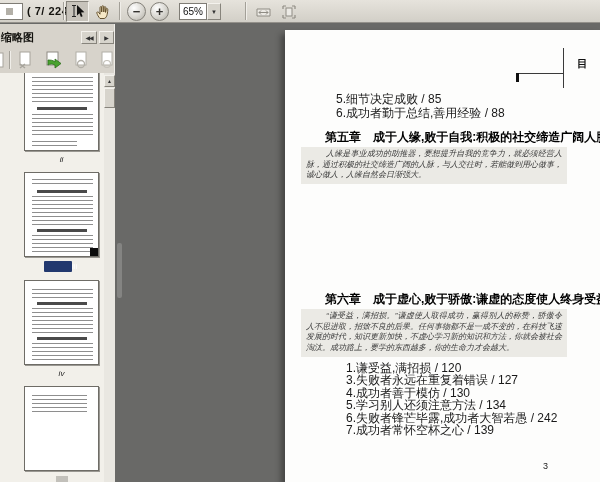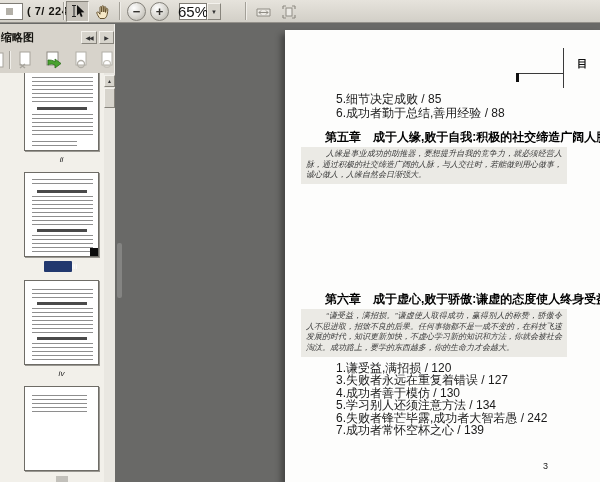--- a/index.html
+++ b/index.html
@@ -18,21 +18,21 @@
     border-color:#87847c #f4f2ed #f4f2ed #87847c; }
   .flatbtn { background:transparent; border:1px solid transparent; }
   .tbtn { position:absolute; display:flex; align-items:center; justify-content:center; cursor:default; }
   .circlebtn { position:absolute; top:2px; width:19px; height:19px; border-radius:50%;
     background:radial-gradient(circle at 35% 30%, #fefefe, #d8d6d0 55%, #b1aea6);
     border:1px solid #84817a; display:flex; align-items:center; justify-content:center;
     font-size:13px; font-weight:bold; color:#33312e; line-height:1; }
   .pageindicator { position:absolute; left:27px; top:5px; font-size:11px; font-weight:bold;
     color:#14130f; letter-spacing:0.5px; white-space:nowrap; }
   .zoombox { position:absolute; left:179px; top:3px; width:28px; height:17px; background:#fff;
-    border:1px solid #7f7c75; font-size:15px; color:#111; display:flex; align-items:center;
+    border:1px solid #7f7c75; font-size:10px; color:#111; display:flex; align-items:center;
     justify-content:center; }
   .pageinput { position:absolute; left:-12px; top:3px; width:35px; height:17px; background:#fff;
     border:1px solid #7f7c75; }
   .pageinput .sq { position:absolute; right:9px; top:4px; width:7px; height:7px; background:#b3b0a8; }
 
   
   .sidebar { position:absolute; left:0; top:24px; width:115px; height:458px;
     background:#d7d3cb; border-right:1px solid #f0eee9; }
   .sb-title { position:absolute; left:1px; top:6px; font-size:11px; font-weight:bold; color:#14130f; }
   .sb-navbtn { position:absolute; top:7px; height:13px; font-size:6px; color:#333;
@@ -254,21 +254,21 @@
 
     <div class="chtitle" style="left:40px; top:99px;">第五章　成于人缘,败于自我:积极的社交缔造广阔人脉</div>
 
     <div class="intro" style="top:117px;font-style:italic;">人缘是事业成功的助推器，要想提升自我的竞争力，就必须经营人脉，通过积极的社交缔造广阔的人脉，与人交往时，若能做到用心做事，诚心做人，人缘自然会日渐强大。</div>
 
 
     <div class="chtitle" style="left:40px; top:261px;">第六章　成于虚心,败于骄傲:谦虚的态度使人终身受益</div>
 
     <div class="intro" style="top:279px;">“谦受益，满招损。”谦虚使人取得成功，赢得别人的称赞，骄傲令人不思进取，招致不良的后果。任何事物都不是一成不变的，在科技飞速发展的时代，知识更新加快，不虚心学习新的知识和方法，你就会被社会淘汰。成功路上，要学的东西越多，你的生命力才会越大。</div>
 
-    <div class="itemlist" style="top:332px;">
+    <div class="itemlist" style="top:332px;margin-left:10px;">
       <div class="docitem">1.谦受益,满招损 / 120</div>
       <div class="docitem">3.失败者永远在重复着错误 / 127</div>
       <div class="docitem">4.成功者善于模仿 / 130</div>
       <div class="docitem">5.学习别人还须注意方法 / 134</div>
       <div class="docitem">6.失败者锋芒毕露,成功者大智若愚 / 242</div>
       <div class="docitem">7.成功者常怀空杯之心 / 139</div>
     </div>
 
     <div class="pagenum">3</div>
   </div>

